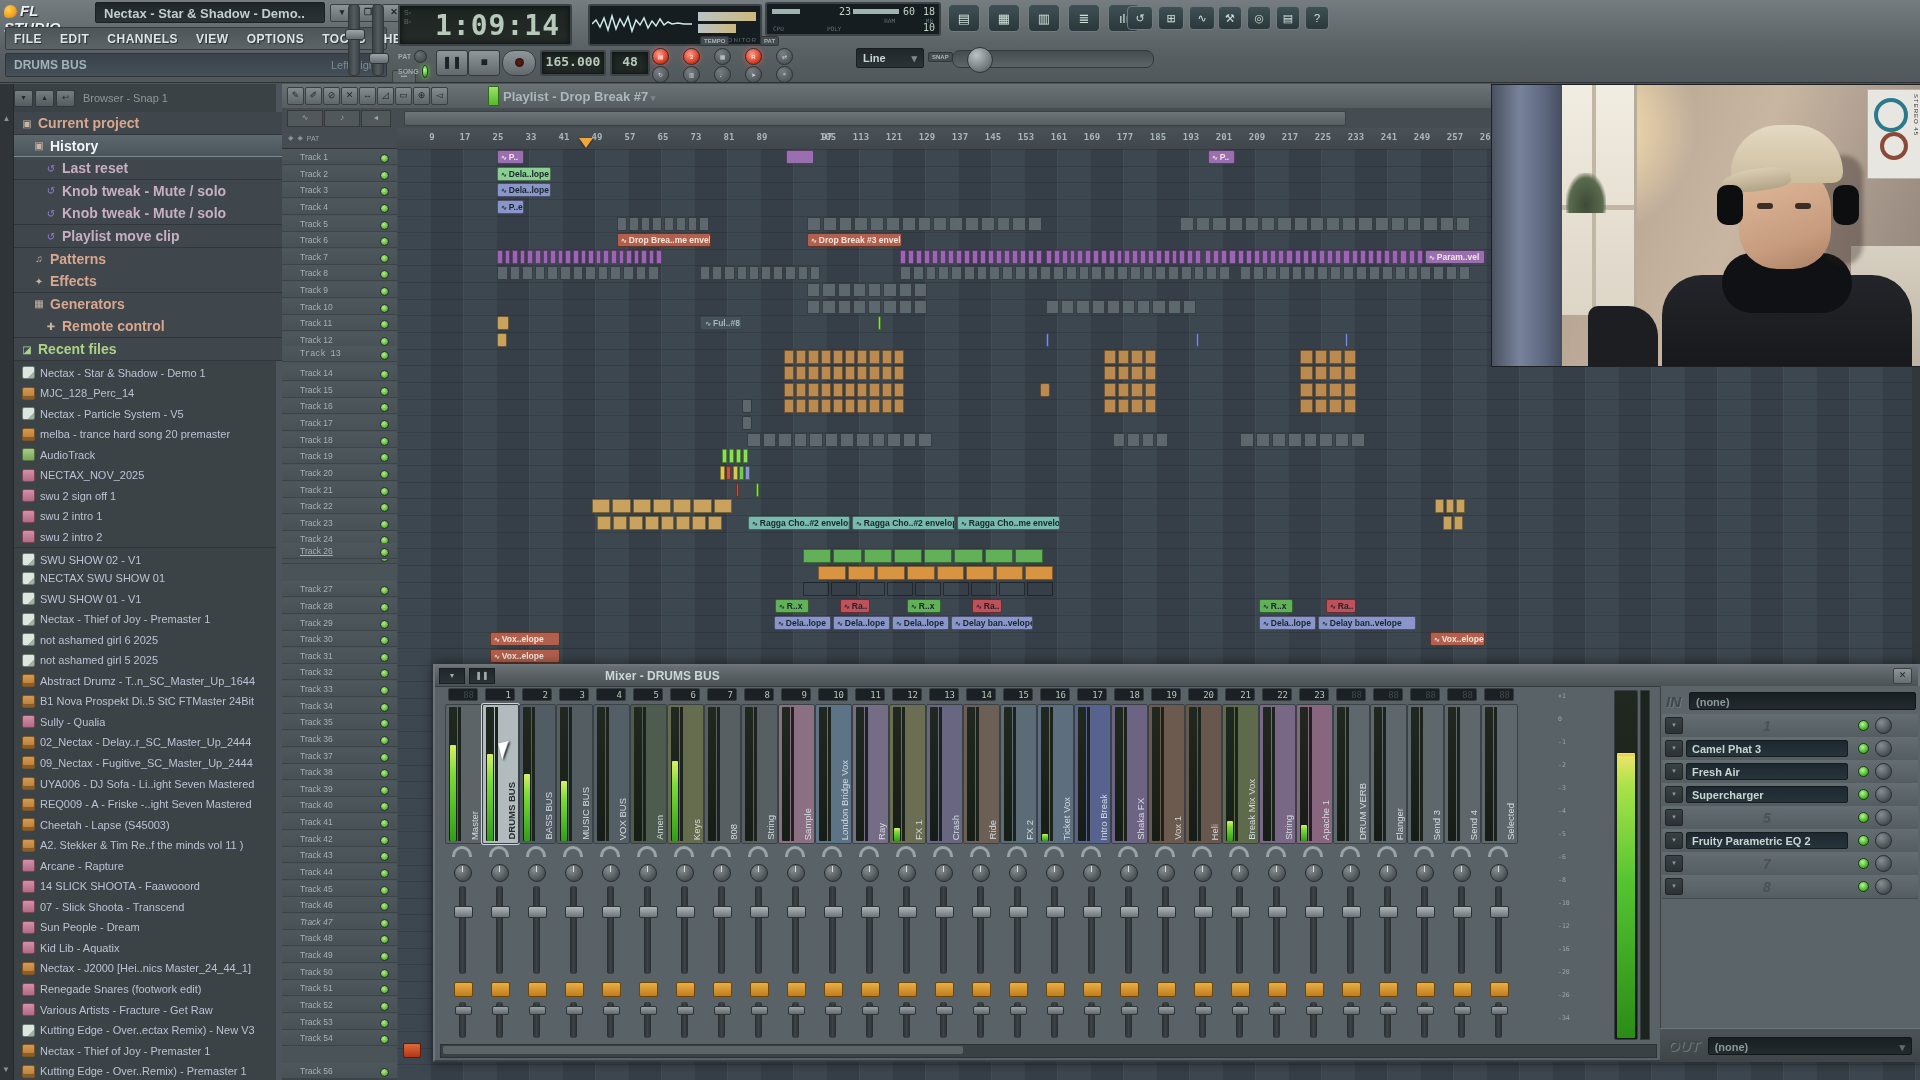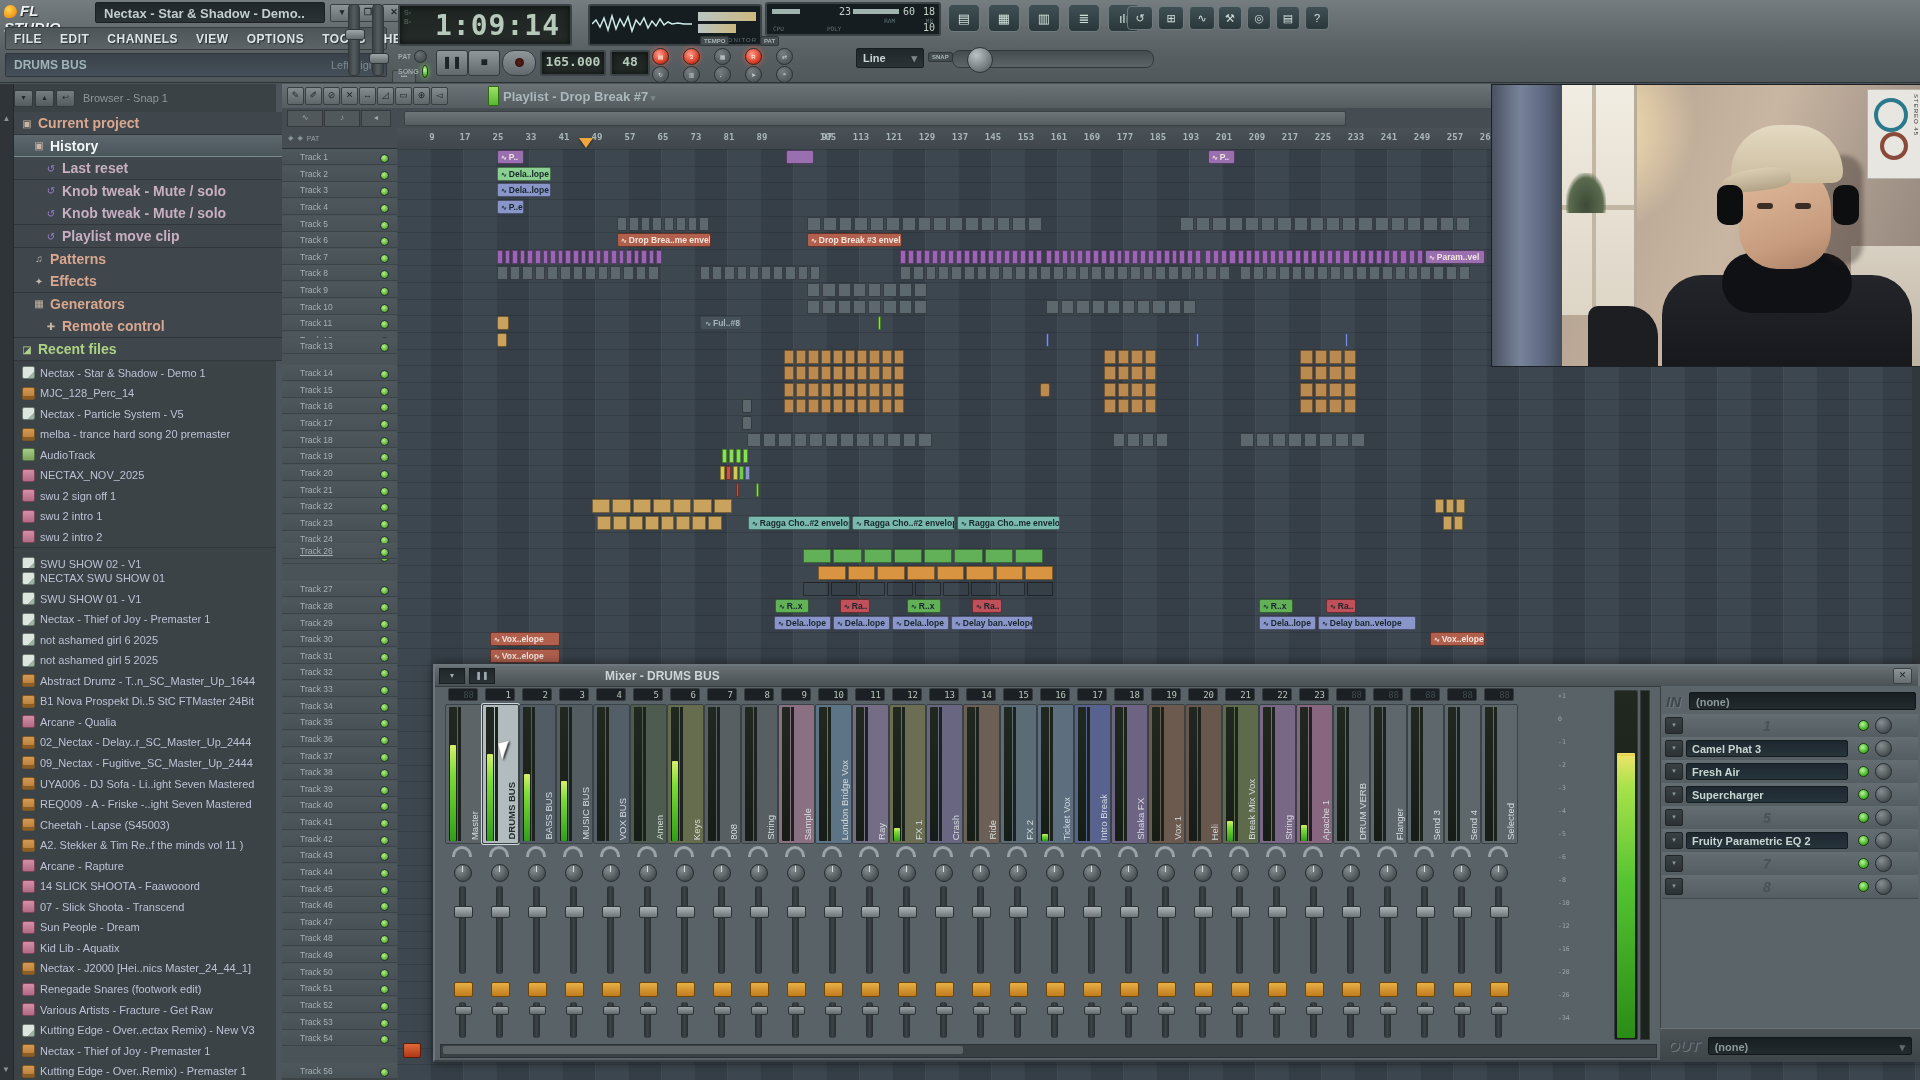--- a/index.html
+++ b/index.html
@@ -406,21 +406,21 @@
         <div class="flab">swu 2 sign off 1</div>
       </div>
       <div class="frow" style="top: 505.85px;">
         <div class="chip mp3"></div>
         <div class="flab">swu 2 intro 1</div>
       </div>
       <div class="frow" style="top: 526.4px;">
         <div class="chip mp3"></div>
         <div class="flab">swu 2 intro 2</div>
       </div>
-      <div class="frow" style="top: 549px; align-items: flex-end;">
+      <div class="frow" style="top: 549px;">
         <div class="chip fl"></div>
         <div class="flab">SWU SHOW 02 - V1</div>
       </div>
       <div class="frow" style="top: 567.5px;">
         <div class="chip fl"></div>
         <div class="flab">NECTAX SWU SHOW 01</div>
       </div>
       <div class="frow" style="top: 588.05px;">
         <div class="chip fl"></div>
         <div class="flab">SWU SHOW 01 - V1</div>
@@ -440,21 +440,21 @@
       <div class="frow" style="top: 670.25px;">
         <div class="chip wav"></div>
         <div class="flab">Abstract Drumz - T..n_SC_Master_Up_1644</div>
       </div>
       <div class="frow" style="top: 690.8px;">
         <div class="chip wav"></div>
         <div class="flab">B1 Nova Prospekt Di..5 StC FTMaster 24Bit</div>
       </div>
       <div class="frow" style="top: 711.35px;">
         <div class="chip mp3"></div>
-        <div class="flab">Arcane - Qualia</div>
+        <div class="flab">Sully - Qualia</div>
       </div>
       <div class="frow" style="top: 731.9px;">
         <div class="chip wav"></div>
         <div class="flab">02_Nectax - Delay..r_SC_Master_Up_2444</div>
       </div>
       <div class="frow" style="top: 752.45px;">
         <div class="chip wav"></div>
         <div class="flab">09_Nectax - Fugitive_SC_Master_Up_2444</div>
       </div>
       <div class="frow" style="top: 773px;">
@@ -588,21 +588,21 @@
       <div class="tname" style="top: 33.25px;">Track 3<i></i></div>
       <div class="tname" style="top: 49.875px;">Track 4<i></i></div>
       <div class="tname" style="top: 66.5px;">Track 5<i></i></div>
       <div class="tname" style="top: 83.125px;">Track 6<i></i></div>
       <div class="tname" style="top: 99.75px;">Track 7<i></i></div>
       <div class="tname" style="top: 116.375px;">Track 8<i></i></div>
       <div class="tname" style="top: 133px;">Track 9<i></i></div>
       <div class="tname" style="top: 149.625px;">Track 10<i></i></div>
       <div class="tname" style="top: 166.25px;">Track 11<i></i></div>
       <div class="tname" style="top: 182.875px;">Track 12<i></i></div>
-      <div class="tname" style="top: 189px;">Track 13<i></i></div>
+      <div class="tname" style="top: 197px; font-family: Liberation Mono, monospace;">Track 13<i></i></div>
       <div class="tname" style="top: 216.125px;">Track 14<i></i></div>
       <div class="tname" style="top: 232.75px;">Track 15<i></i></div>
       <div class="tname" style="top: 249.375px;">Track 16<i></i></div>
       <div class="tname" style="top: 266px;">Track 17<i></i></div>
       <div class="tname" style="top: 282.625px;">Track 18<i></i></div>
       <div class="tname" style="top: 299.25px;">Track 19<i></i></div>
       <div class="tname" style="top: 315.875px;">Track 20<i></i></div>
       <div class="tname" style="top: 332.5px;">Track 21<i></i></div>
       <div class="tname" style="top: 349.125px;">Track 22<i></i></div>
       <div class="tname" style="top: 365.75px;">Track 23<i></i></div>
@@ -622,21 +622,21 @@
       <div class="tname" style="top: 598.5px;">Track 37<i></i></div>
       <div class="tname" style="top: 615.125px;">Track 38<i></i></div>
       <div class="tname" style="top: 631.75px;">Track 39<i></i></div>
       <div class="tname" style="top: 648.375px;">Track 40<i></i></div>
       <div class="tname" style="top: 665px;">Track 41<i></i></div>
       <div class="tname" style="top: 681.625px;">Track 42<i></i></div>
       <div class="tname" style="top: 698.25px;">Track 43<i></i></div>
       <div class="tname" style="top: 714.875px;">Track 44<i></i></div>
       <div class="tname" style="top: 731.5px;">Track 45<i></i></div>
       <div class="tname" style="top: 748.125px;">Track 46<i></i></div>
-      <div class="tname" style="top: 764.75px;">Track 47<i></i></div>
+      <div class="tname" style="top: 764.75px; font-style: italic;">Track 47<i></i></div>
       <div class="tname" style="top: 781.375px;">Track 48<i></i></div>
       <div class="tname" style="top: 798px;">Track 49<i></i></div>
       <div class="tname" style="top: 814.625px;">Track 50<i></i></div>
       <div class="tname" style="top: 831.25px;">Track 51<i></i></div>
       <div class="tname" style="top: 847.875px;">Track 52<i></i></div>
       <div class="tname" style="top: 864.5px;">Track 53<i></i></div>
       <div class="tname" style="top: 881.125px;">Track 54<i></i></div>
       <div class="tname" style="top: 915px; font-family: Liberation Serif, serif;">Track 55<i></i></div>
       <div class="tname" style="top: 914.375px;">Track 56<i></i></div>
     </div>

